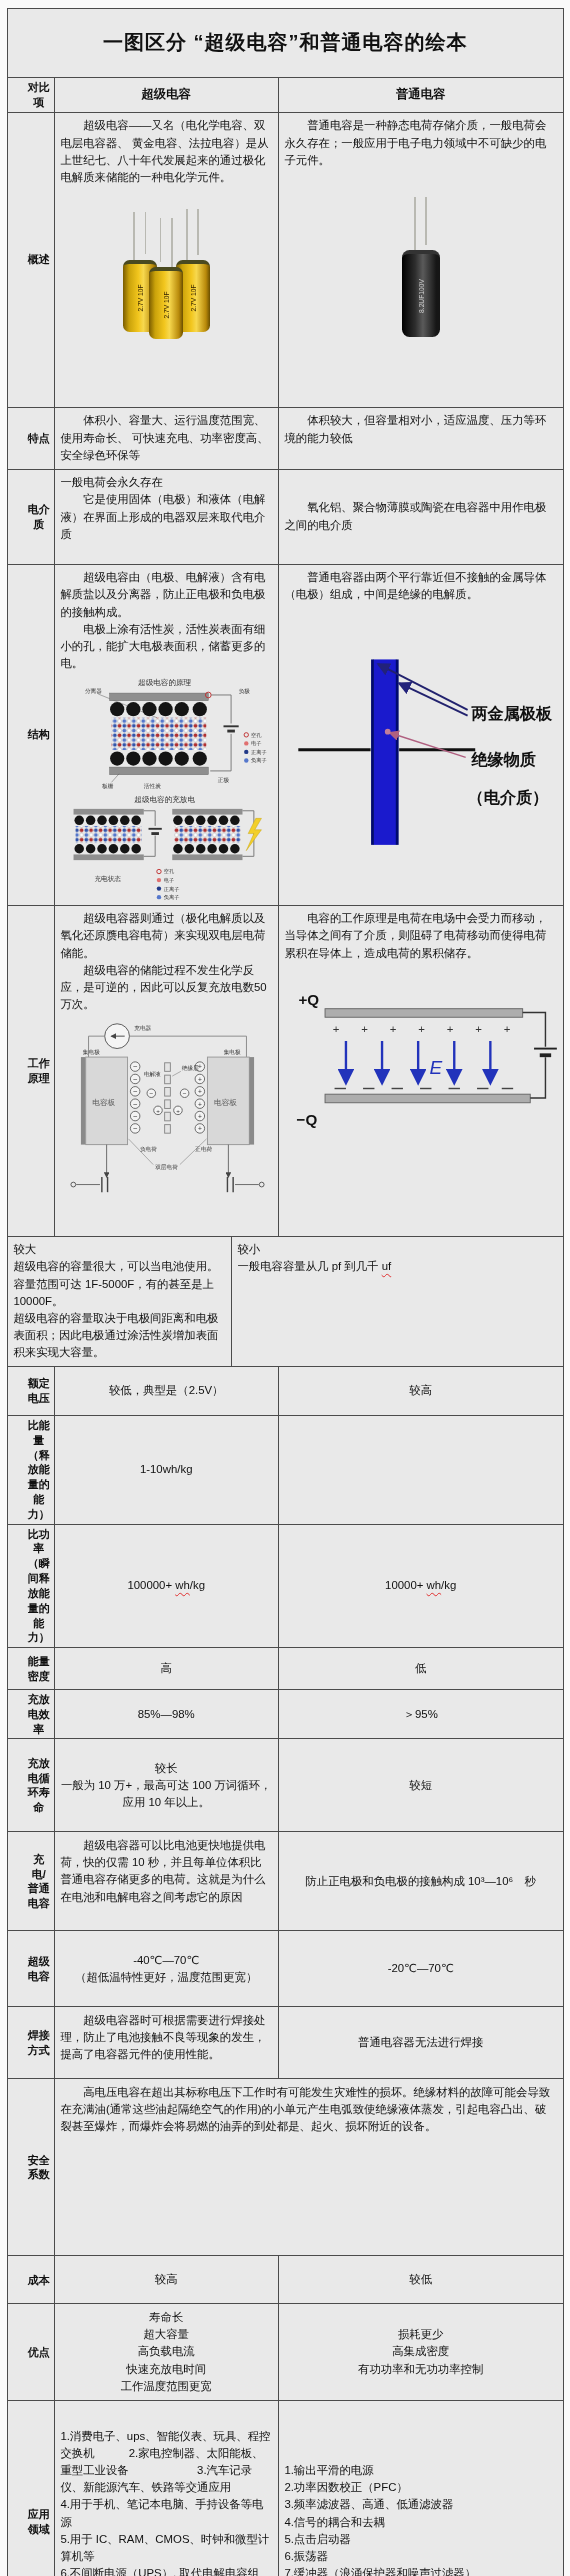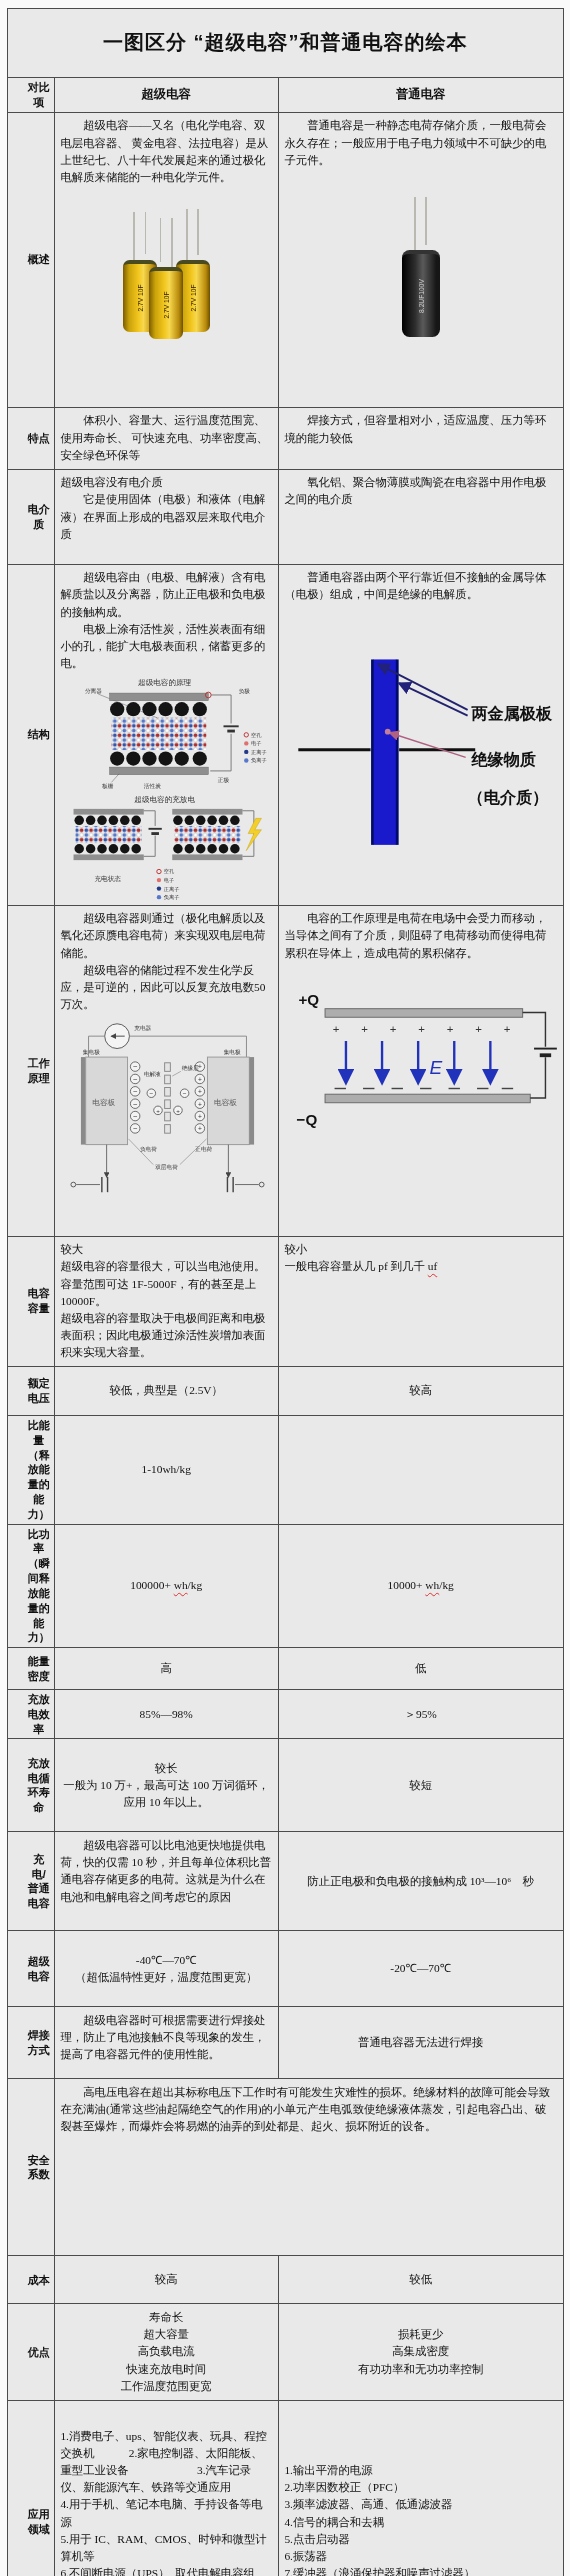--- a/index.html
+++ b/index.html
@@ -7,21 +7,21 @@
        font-family:"Liberation Sans","DejaVu Sans",sans-serif;color:#111;}
   .tbl{position:absolute;left:6.7px;top:7.6px;width:557px;background:#e9e9e9;
        border:1.9px solid #4b4b4b;box-sizing:border-box;}
   .row{display:flex;border-bottom:1.9px solid #4b4b4b;box-sizing:border-box;}
   .row:last-child{border-bottom:none;}
   .cl{width:31px;border-right:1.9px solid #4b4b4b;box-sizing:border-box;
       display:flex;align-items:center;justify-content:center;text-align:center;
       font-weight:bold;font-size:11px;line-height:1.35;padding:1.9px 3.8px;margin-left:16px;}
   .cs{width:224px;border-right:1.9px solid #4b4b4b;box-sizing:border-box;padding:4.8px 5.7px;}
   .cn{flex:1;box-sizing:border-box;padding:4.8px 5.7px;}
-  .txt{margin:0;font-size:11.4px;line-height:1.5;white-space:pre-line;font-family:Liberation Serif, serif;}
+  .txt{margin:0;font-size:11.4px;line-height:1.5;white-space:pre-line;}
   .ctr{display:flex;align-items:center;justify-content:center;text-align:center;}
   .ctrtxt{text-align:center;}
   .title-cell{height:68px;display:flex;align-items:center;justify-content:center;
       font-size:20px;font-weight:bold;letter-spacing:1px;}
   .hdr{font-weight:bold;font-size:12.4px;}
   .hdr .cl,.hdr .cs,.hdr .cn{display:flex;align-items:center;justify-content:center;text-align:center;}
   .hcell{min-height:34px;}
   .wavy{text-decoration:underline wavy #e03030;text-decoration-thickness:1px;text-underline-offset:2.9px;}
   .photo{display:flex;justify-content:center;align-items:flex-start;margin-top:13.3px;}
   .capcol{display:flex;flex-direction:column;align-items:center;}
@@ -103,31 +103,31 @@
       </div>
     </div>
   </div>
 
   <div class="row" style="min-height:61px">
     <div class="cl">特点</div>
     <div class="cs">
         <p class="txt">　　体积小、容量大、运行温度范围宽、使用寿命长、 可快速充电、功率密度高、安全绿色环保等</p>
       </div>
     <div class="cn">
-        <p class="txt">　　焊接方式，但容量相对小，适应温度、压力等环境的能力较低</p>
+        <p class="txt">　　体积较大，但容量相对小，适应温度、压力等环境的能力较低</p>
       </div>
   </div>
 
   <div class="row" style="min-height:95px">
     <div class="cl">电介质</div>
     <div class="cs">
-        <p class="txt">超级电容没有电介质
+        <p class="txt">一般电荷会永久存在
 　　它是使用固体（电极）和液体（电解液）在界面上形成的电器双层来取代电介质</p>
       </div>
-    <div class="cn" style="display:flex;align-items:flex-start">
+    <div class="cn" style="display:flex;align-items:center">
         <p class="txt">　　氧化铝、聚合物薄膜或陶瓷在电容器中用作电极之间的电介质</p>
       </div>
   </div>
 
   <div class="row" style="min-height:323px">
     <div class="cl">结构</div>
     <div class="cs">
       <p class="txt">　　超级电容由（电极、电解液）含有电解质盐以及分离器，防止正电极和负电极的接触构成。
 　　电极上涂有活性炭，活性炭表面有细小的孔，能扩大电极表面积，储蓄更多的电。</p>
       <svg class="diag" width="215" height="224" viewBox="0 0 226 236">
@@ -397,21 +397,20 @@
         <text x="12" y="168" font-size="16" font-weight="bold" fill="#111">−Q</text>
         <path d="M250,50 H274 V86" fill="none" stroke="#333" stroke-width="1.5"></path>
         <line x1="262" y1="88" x2="286" y2="88" stroke="#222" stroke-width="2"></line>
         <line x1="268" y1="95" x2="280" y2="95" stroke="#222" stroke-width="4"></line>
         <path d="M274,97 V140 H258" fill="none" stroke="#333" stroke-width="1.5"></path>
       </svg>
     </div>
   </div>
 
   <div class="row" style="min-height:122px">
-    <div class="cl">电容容量</div>
     <div class="cs">
         <p class="txt">较大
 超级电容的容量很大，可以当电池使用。容量范围可达 1F-5000F，有的甚至是上 10000F。
 超级电容的容量取决于电极间距离和电极表面积；因此电极通过涂活性炭增加表面积来实现大容量。</p>
       </div>
     <div class="cn" style="display:flex;">
       <p class="txt"><span>较小
 一般电容容量从几 pf 到几千 </span><span class="wavy">uf</span></p>
     </div>
   </div>

